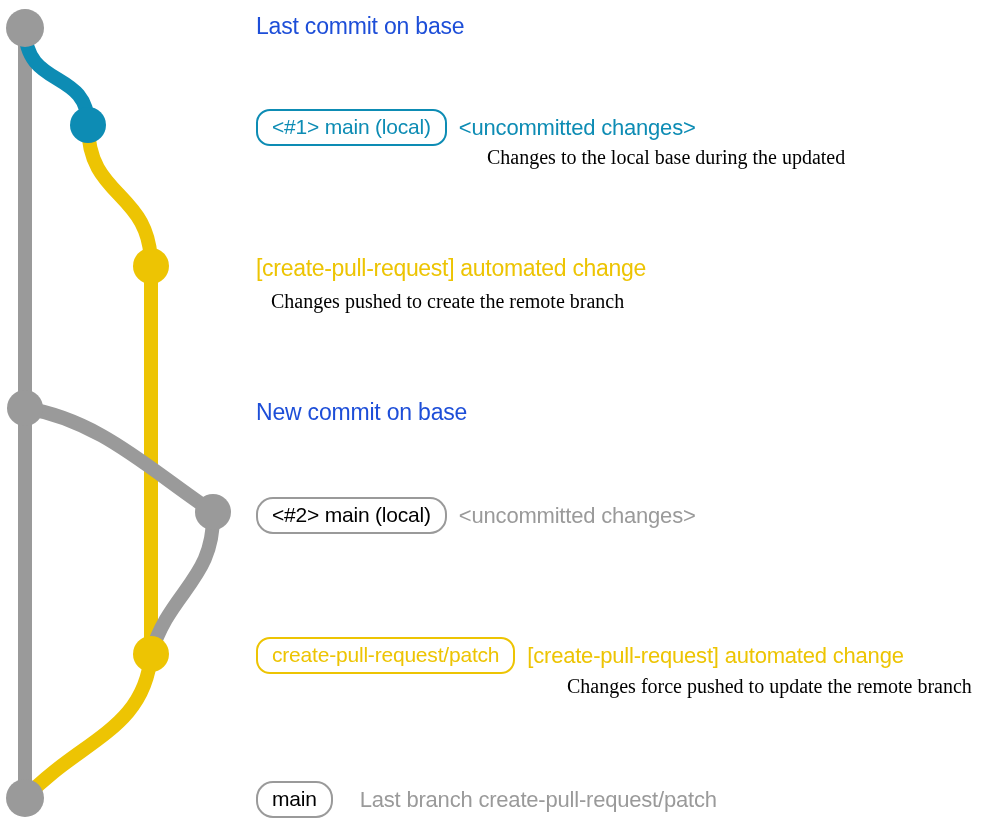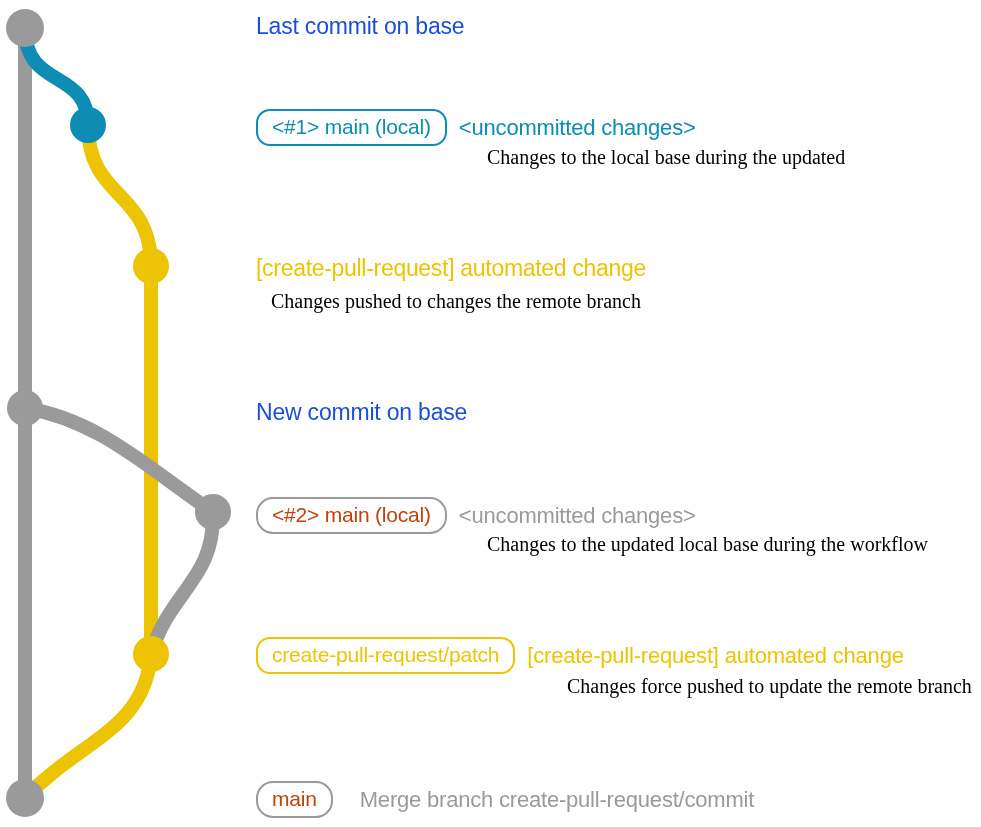--- a/index.html
+++ b/index.html
@@ -38,21 +38,21 @@
     border-radius: 14px;
     padding: 5px 14px 6px 14px;
     font-size: 21px;
     line-height: 1.05;
     color: #9a9a9a;
     background: #ffffff;
     letter-spacing: -0.2px;
   }
   .pill.blue   { border-color: #0d8cb4; color: #0d8cb4; text-align: center; }
   .pill.yellow { border-color: #edc403; color: #edc403; }
-  .pill.gray   { border-color: #9a9a9a; color: #c2410c; border-radius: 17px; }
+  .pill.gray   { border-color: #9a9a9a; color: #000000; border-radius: 17px; }
 
   .subject {
     font-size: 22px;
     line-height: 1.05;
     letter-spacing: -0.2px;
     margin-left: 12px;
   }
   .subject.blue   { color: #0d8cb4; }
   .subject.yellow { color: #edc403; }
   .subject.gray   { color: #9a9a9a; }
@@ -114,34 +114,33 @@
 
   <div class="caption" style="left:256px; top:13px;">Last commit on base</div>
 
   <div class="row" style="left:256px; top:109px;">
     <span class="pill blue">&lt;#1&gt; main (local)</span>
     <span class="subject blue">&lt;uncommitted changes&gt;</span>
   </div>
   <div class="desc" style="left:487px; top:146px;">Changes to the local base during the updated</div>
 
   <div class="headline yellow" style="left:256px; top:255px;">[create-pull-request] automated change</div>
-  <div class="desc" style="left:271px; top:290px;">Changes pushed to changes the remote branch</div>
+  <div class="desc" style="left:271px; top:290px;">Changes pushed to create the remote branch</div>
 
   <div class="caption" style="left:256px; top:399px;">New commit on base</div>
 
   <div class="row" style="left:256px; top:497px;">
     <span class="pill gray">&lt;#2&gt; main (local)</span>
     <span class="subject gray">&lt;uncommitted changes&gt;</span>
   </div>
-  <div class="desc" style="left:487px; top:533px;">Changes to the updated local base during the workflow</div>
 
   <div class="row" style="left:256px; top:637px;">
     <span class="pill yellow">create-pull-request/patch</span>
     <span class="subject yellow">[create-pull-request] automated change</span>
   </div>
   <div class="desc" style="left:567px; top:675px;">Changes force pushed to update the remote branch</div>
 
   <div class="row" style="left:256px; top:781px;gap:15px;">
     <span class="pill gray">main</span>
-    <span class="subject gray">Merge branch create-pull-request/commit</span>
+    <span class="subject gray">Last branch create-pull-request/patch</span>
   </div>
 
 </div>
 
 </body></html>

